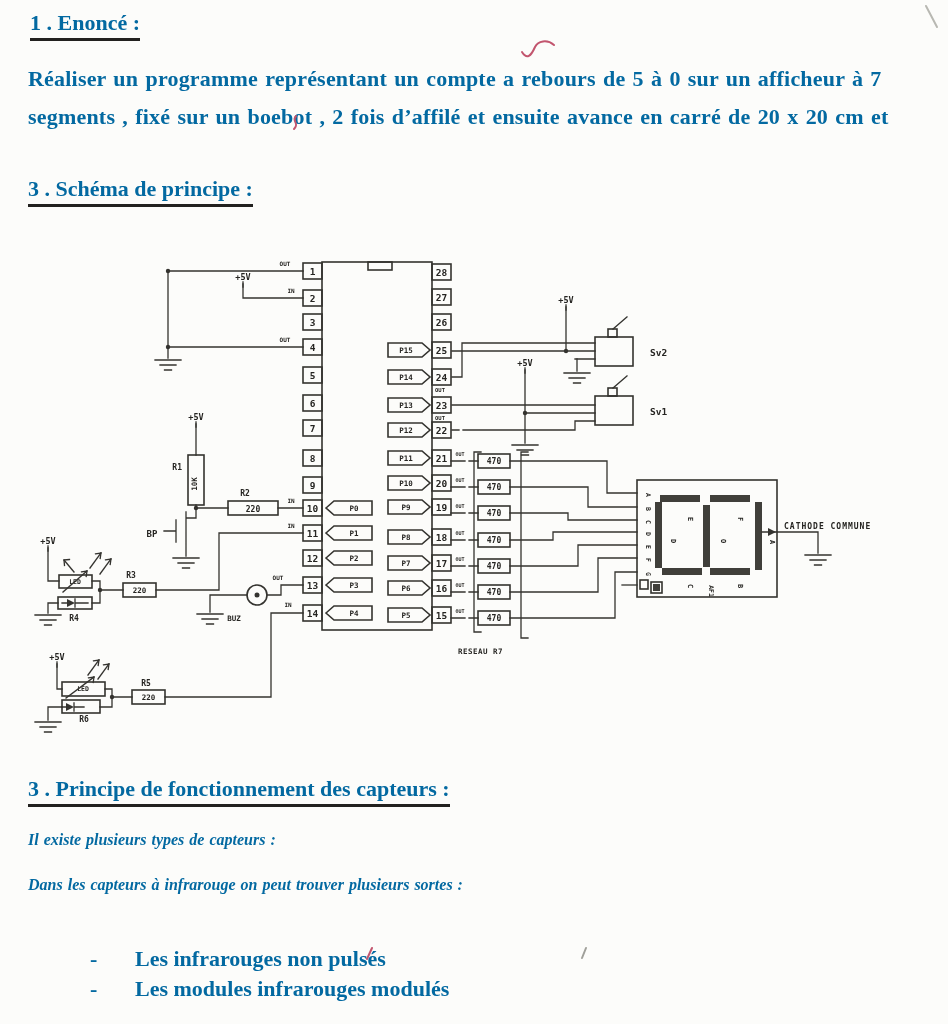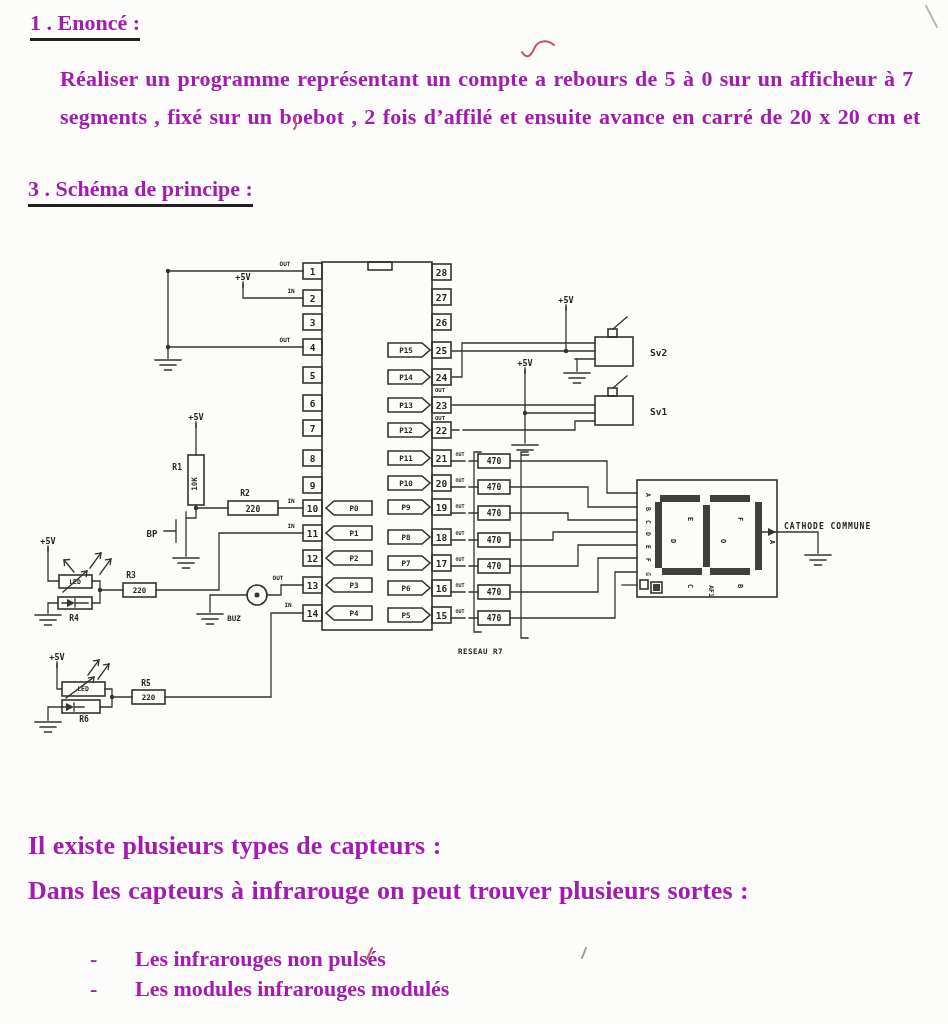--- a/index.html
+++ b/index.html
@@ -1,23 +1,23 @@
 <!DOCTYPE html>
 <html><head>
 <meta charset="utf-8">
 <style>
   html,body{margin:0;padding:0;background:#e8e8e6;}
   #page{position:relative;width:948px;height:1024px;background:#fcfcfa;overflow:hidden;
-        font-family:"Liberation Serif", serif;color:#a21caf;}
+        font-family:"Liberation Serif", serif;color:#0369a1;}
   .h{position:absolute;font-weight:700;font-size:22px;white-space:nowrap;}
   .h .ul{display:inline-block;border-bottom:3px solid #22211f;padding-bottom:2px;}
   .para{position:absolute;left:28px;top:60px;font-weight:700;font-size:22px;line-height:38px;
-        letter-spacing:.2px;word-spacing:1.5px;margin-left:32px;}
+        letter-spacing:.2px;word-spacing:1.5px;}
   .para div{white-space:nowrap;}
-  .line{position:absolute;font-weight:700;font-size:26px;white-space:nowrap;word-spacing:1px;}
+  .line{position:absolute;font-weight:700;font-size:16px;white-space:nowrap;word-spacing:1px;font-style:italic;}
   .bullet{position:absolute;left:0;font-weight:700;font-size:22px;white-space:nowrap;}
   .bullet .dash{position:absolute;left:90px;}
   .bullet .btxt{position:absolute;left:135px;}
   svg{position:absolute;left:0;top:0;}
   .w{stroke:#34332f;stroke-width:1.3;fill:none;stroke-linecap:square;}
   .b{stroke:#34332f;stroke-width:1.6;fill:none;}
   .f{fill:#34332f;}
   .seg{fill:#403f3a;}
   .t{fill:#262522;font-family:"DejaVu Sans Mono",monospace;font-weight:bold;}
   .red{stroke-width:2;fill:none;stroke-linecap:round;}
@@ -299,20 +299,23 @@
       <polygon points="768,528 776,532 768,536" class="f"></polygon>
       <text x="784" y="529" font-size="8" text-anchor="start" class="t" letter-spacing="1">CATHODE COMMUNE</text>
       <path d="M805,555H831M810,560H826M814.5,565H821.5" class="w"></path>
       <path d="M522,52C527,60 531,56 535,47C538,41 547,39 554,45" class="red" stroke="#c2556e"></path>
       <path d="M296,116c-5,5 4,7 -2,13" class="red" stroke="#c2556e" stroke-width="1.7"></path>
       <path d="M372,948l-5,11" class="red" stroke="#c2556e" stroke-width="1.7"></path>
       <path d="M586,948l-4,10" class="red" stroke="#a0a09a" stroke-width="1.4"></path>
       <path d="M926,6L937,27" class="red" stroke="#b8b8b2" stroke-width="1.4"></path>
     </svg>
 
+  <div class="h" style="left:28px;top:776px">
+    <span class="ul">3 . Principe de fonctionnement des capteurs :</span>
+  </div>
 
   <div class="line" style="left:28px;top:831px">Il existe plusieurs types de capteurs :</div>
 
 
   <div class="line" style="left:28px;top:876px">Dans les capteurs à infrarouge on peut trouver plusieurs sortes :</div>
 
   <div class="bullet" style="top:946px">
     <span class="dash">-</span>
     <span class="btxt">Les infrarouges non pulsés</span>
   </div>

